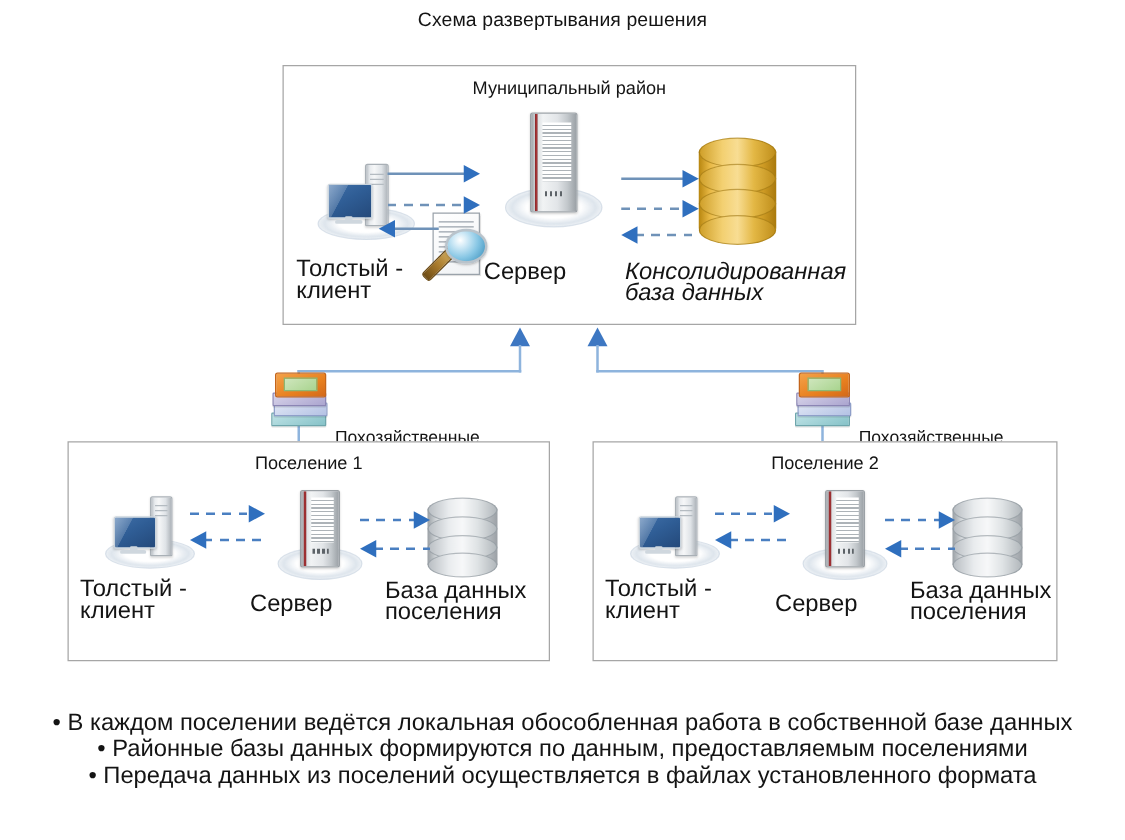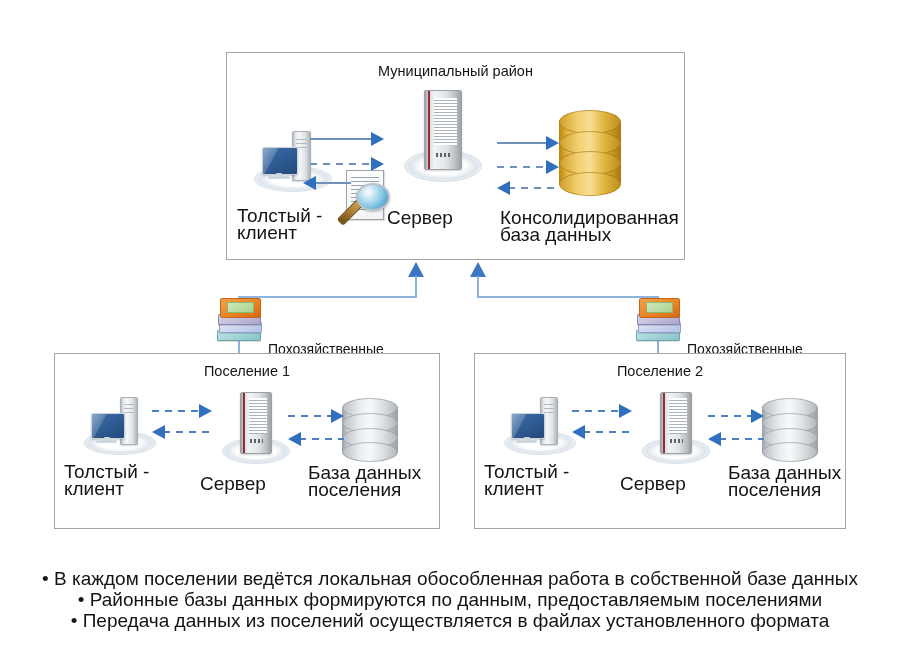--- a/index.html
+++ b/index.html
@@ -283,20 +283,21 @@
     line-height: 21px;
     color: #141414;
     white-space: nowrap;
   }
 </style>
 </head>
 <body>
 
 <div id="canvas">
 
+  <div class="title">Схема развертывания решения</div>
 
   <div class="box" style="left:226px; top:52px; width:459px; height:208px;">
     <div class="box-title" style="top:10px;">Муниципальный район</div>
   </div>
 
   <div class="icon" style="left:252px; top:128px; width:80px; height:62px;">
     <div class="base-ellipse" style="left:2px; top:38px; width:76px; height:24px;"></div>
     <div class="tower" style="left:40px; top:3px; width:17px; height:48px;">
       <div class="slot" style="top:7px;"></div>
       <div class="slot" style="top:11px;"></div>
@@ -335,21 +336,21 @@
     <div class="lens" style="left:18px; top:13px; width:30px; height:24px;"></div>
   </div>
 
   <div class="db gold" style="left:559px; top:110px; width:62px; height:84px;">
     <div class="body" style="top:11px; height:62px;"></div>
     <div class="disc" style="top:0px; height:22px;"></div>
     <div class="disc" style="top:21px; height:22px;"></div>
     <div class="disc" style="top:41px; height:22px;"></div>
     <div class="disc" style="top:62px; height:22px;"></div>
   </div>
-  <div class="lbl" style="left:500px; top:209px; width:180px;">Консолидированная
+  <div class="lbl" style="left:500px; top:209px; width:180px;font-style:italic;">Консолидированная
 база данных</div>
 
   <div class="arrow solid right" style="left:310px; top:132px; width:74px;">
     <div class="shaft"></div>
       <div class="head"></div>
   </div>
   <div class="arrow dashed right" style="left:310px; top:157px; width:74px;">
     <div class="shaft"></div>
       <div class="head"></div>
   </div>

